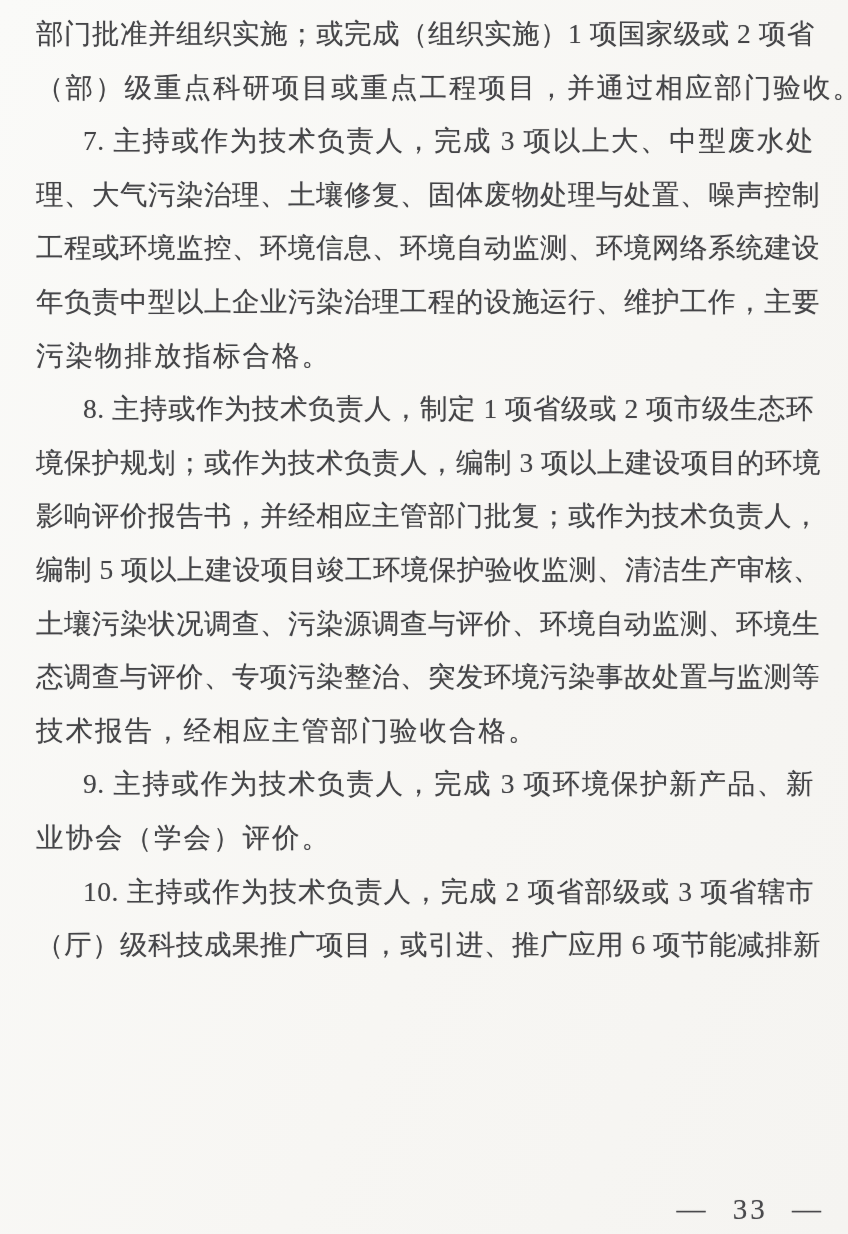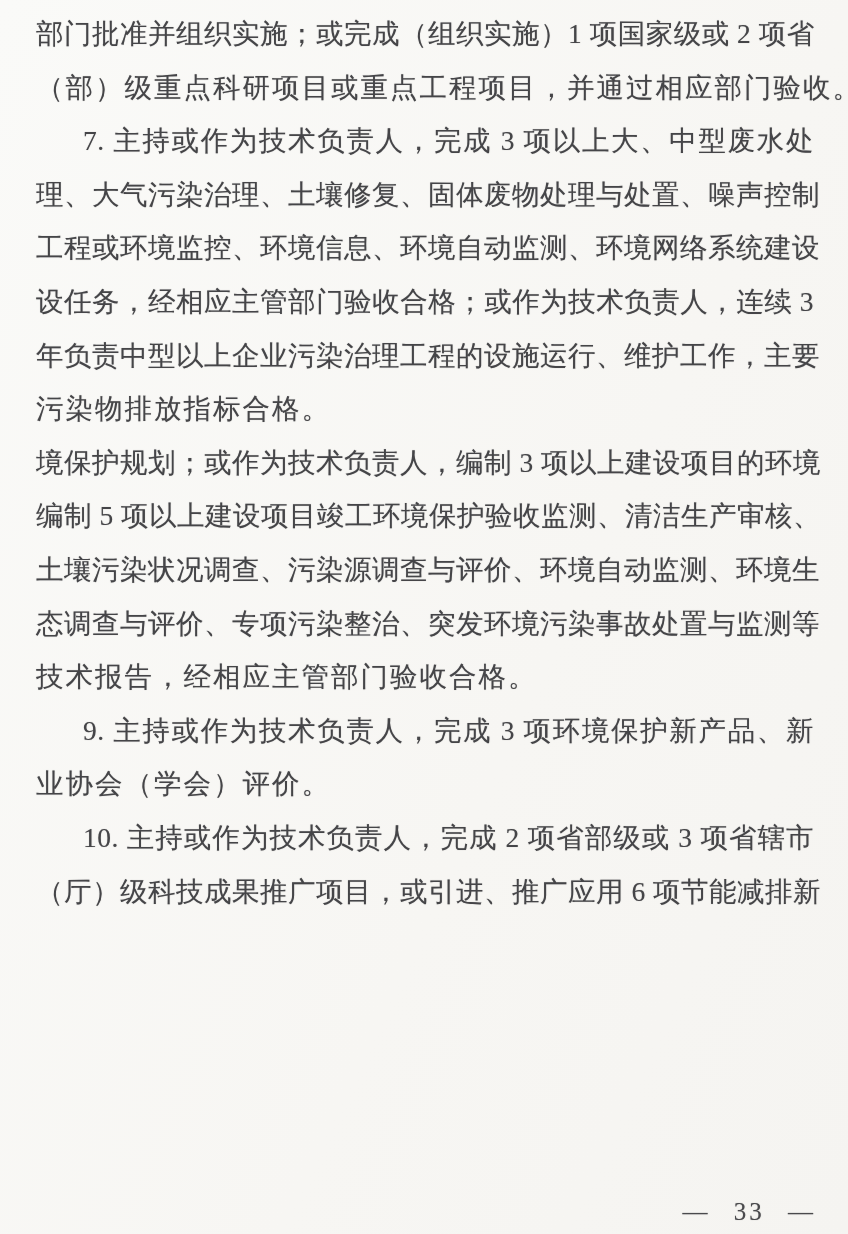--- a/index.html
+++ b/index.html
@@ -38,41 +38,42 @@
     letter-spacing: 2px;
     font-family: Liberation Serif, serif;
   }
   
   .line.ind {
     padding-left: 47px;
     font-family: Liberation Serif, serif;
   }
   .footer {
     position: absolute;
-    right: 32px;
+    right: 24px;
     bottom: 8px;
-    font-size: 25px;
+    font-size: 29px;
     letter-spacing: 3px;
     word-spacing: 14px;
     color: #4a4a4d;
   }
 </style>
 </head>
 <body>
 
 <div class="page">
   <div class="line">部门批准并组织实施；或完成（组织实施）1 项国家级或 2 项省</div>
   <div class="line end">（部）级重点科研项目或重点工程项目，并通过相应部门验收。</div>
   <div class="line ind">7. 主持或作为技术负责人，完成 3 项以上大、中型废水处</div>
   <div class="line">理、大气污染治理、土壤修复、固体废物处理与处置、噪声控制</div>
   <div class="line">工程或环境监控、环境信息、环境自动监测、环境网络系统建设</div>
-  <div class="line">设任务，经相应主管部门验收合格；或作为技术负责人，连续 3</div>
   <div class="line">年负责中型以上企业污染治理工程的设施运行、维护工作，主要</div>
   <div class="line end">污染物排放指标合格。</div>
+  <div class="line ind">8. 主持或作为技术负责人，制定 1 项省级或 2 项市级生态环</div>
   <div class="line">境保护规划；或作为技术负责人，编制 3 项以上建设项目的环境</div>
+  <div class="line">影响评价报告书，并经相应主管部门批复；或作为技术负责人，</div>
   <div class="line">编制 5 项以上建设项目竣工环境保护验收监测、清洁生产审核、</div>
   <div class="line">土壤污染状况调查、污染源调查与评价、环境自动监测、环境生</div>
   <div class="line">态调查与评价、专项污染整治、突发环境污染事故处置与监测等</div>
   <div class="line end">技术报告，经相应主管部门验收合格。</div>
   <div class="line ind">9. 主持或作为技术负责人，完成 3 项环境保护新产品、新</div>
   <div class="line end">业协会（学会）评价。</div>
   <div class="line ind">10. 主持或作为技术负责人，完成 2 项省部级或 3 项省辖市</div>
   <div class="line">（厅）级科技成果推广项目，或引进、推广应用 6 项节能减排新</div>
 
   <div class="footer">— 33 —</div>

